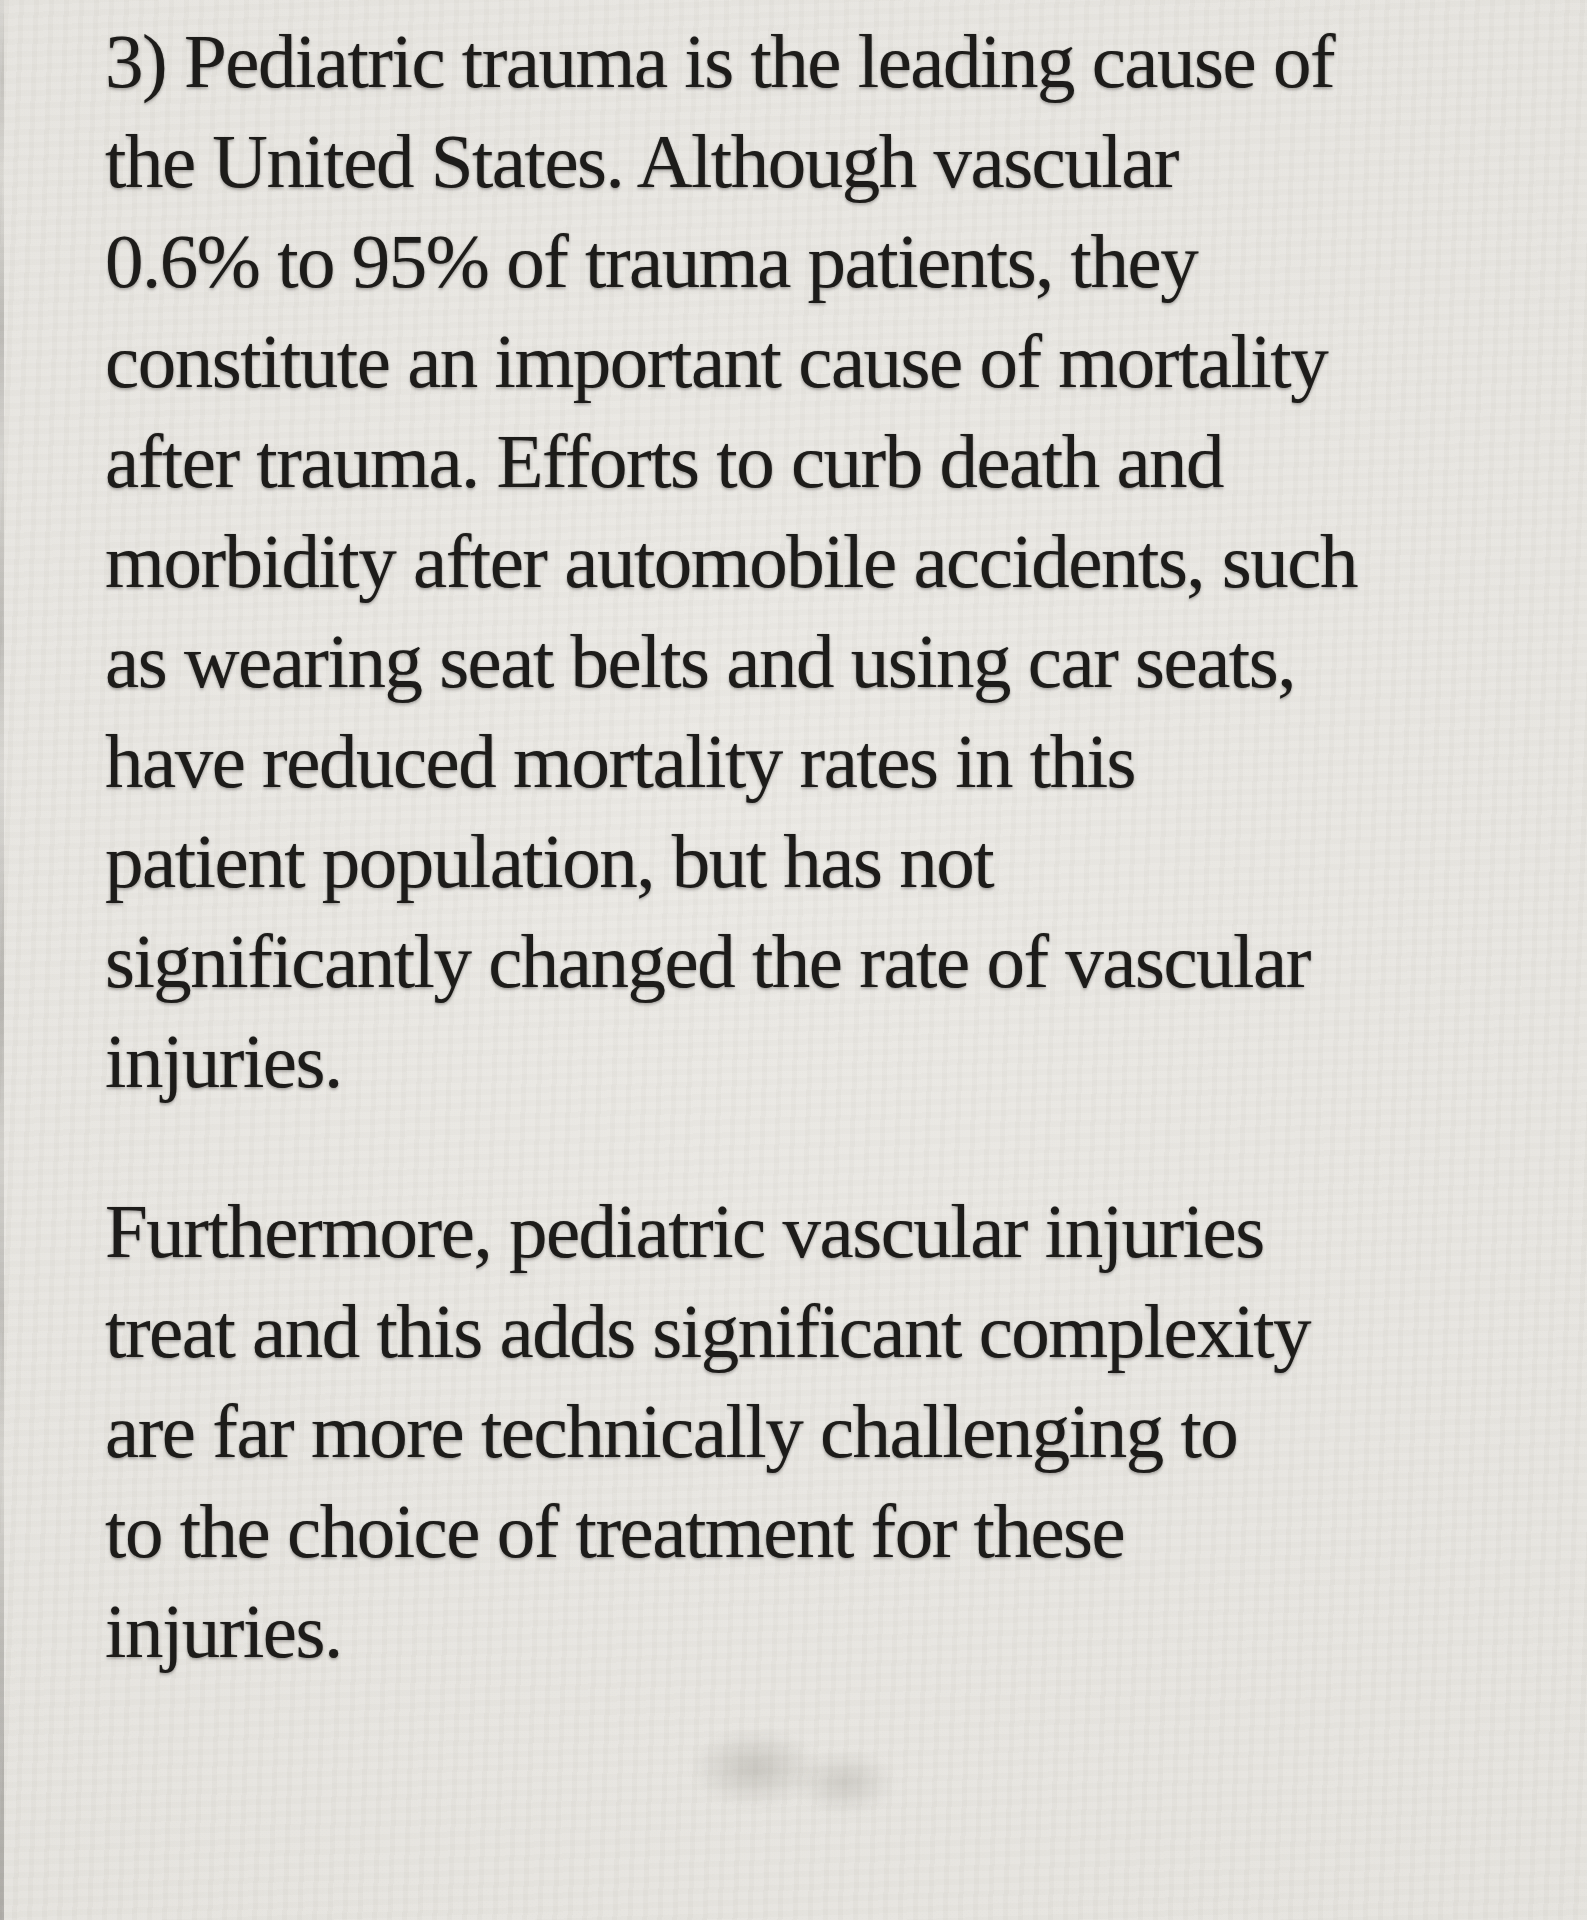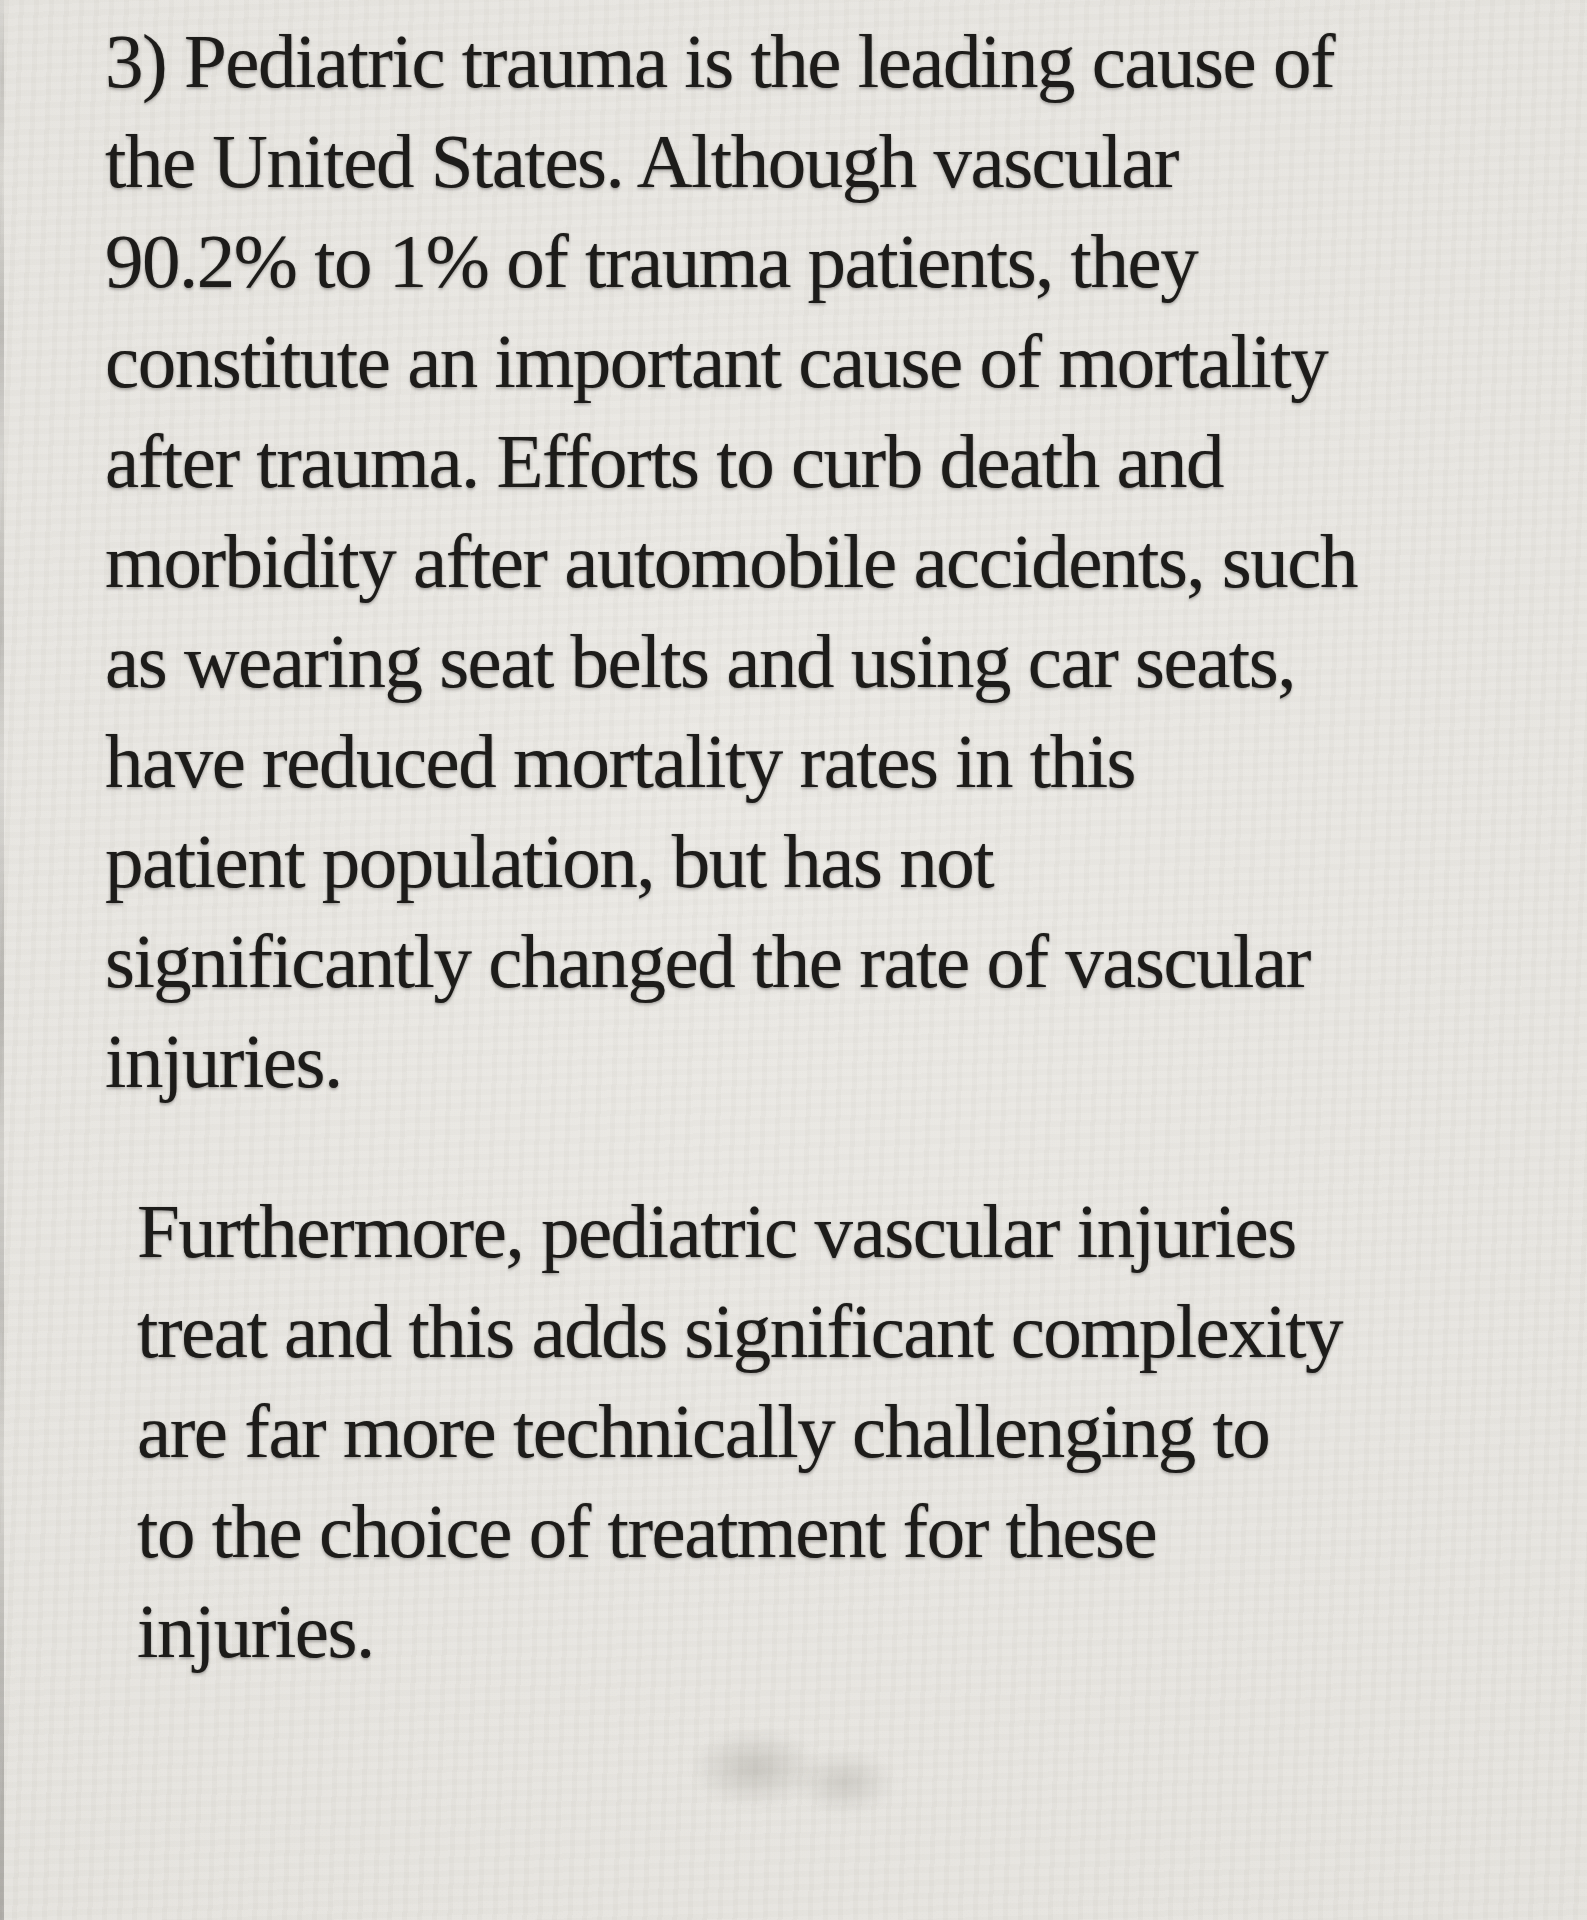--- a/index.html
+++ b/index.html
@@ -65,21 +65,20 @@
     font-size: 77px;
     line-height: 100px;
     letter-spacing: -1.5px;
     text-shadow: 0 2px 3px rgba(30,28,25,0.30), 0 0 1px rgba(30,28,25,0.45);
   }
   .paragraph {
     margin: 0;
   }
   .paragraph + .paragraph {
     margin-top: 70px;
-    margin-left: 32px;
   }
   .text-line {
     white-space: nowrap;
   }
   
   .smudge {
     position: absolute;
     pointer-events: none;
     filter: blur(4px);
   }
@@ -103,21 +102,21 @@
 </head>
 <body>
 
 <div class="paper-texture"></div>
 <div class="page-edge-left"></div>
 
 <main class="text-block">
   <div class="paragraph">
       <div class="text-line">3) Pediatric trauma is the leading cause of</div>
       <div class="text-line">the United States. Although vascular</div>
-      <div class="text-line">90.2% to 1% of trauma patients, they</div>
+      <div class="text-line">0.6% to 95% of trauma patients, they</div>
       <div class="text-line">constitute an important cause of mortality</div>
       <div class="text-line">after trauma. Efforts to curb death and</div>
       <div class="text-line">morbidity after automobile accidents, such</div>
       <div class="text-line">as wearing seat belts and using car seats,</div>
       <div class="text-line">have reduced mortality rates in this</div>
       <div class="text-line">patient population, but has not</div>
       <div class="text-line">significantly changed the rate of vascular</div>
       <div class="text-line">injuries.</div>
     </div>
   <div class="paragraph">

